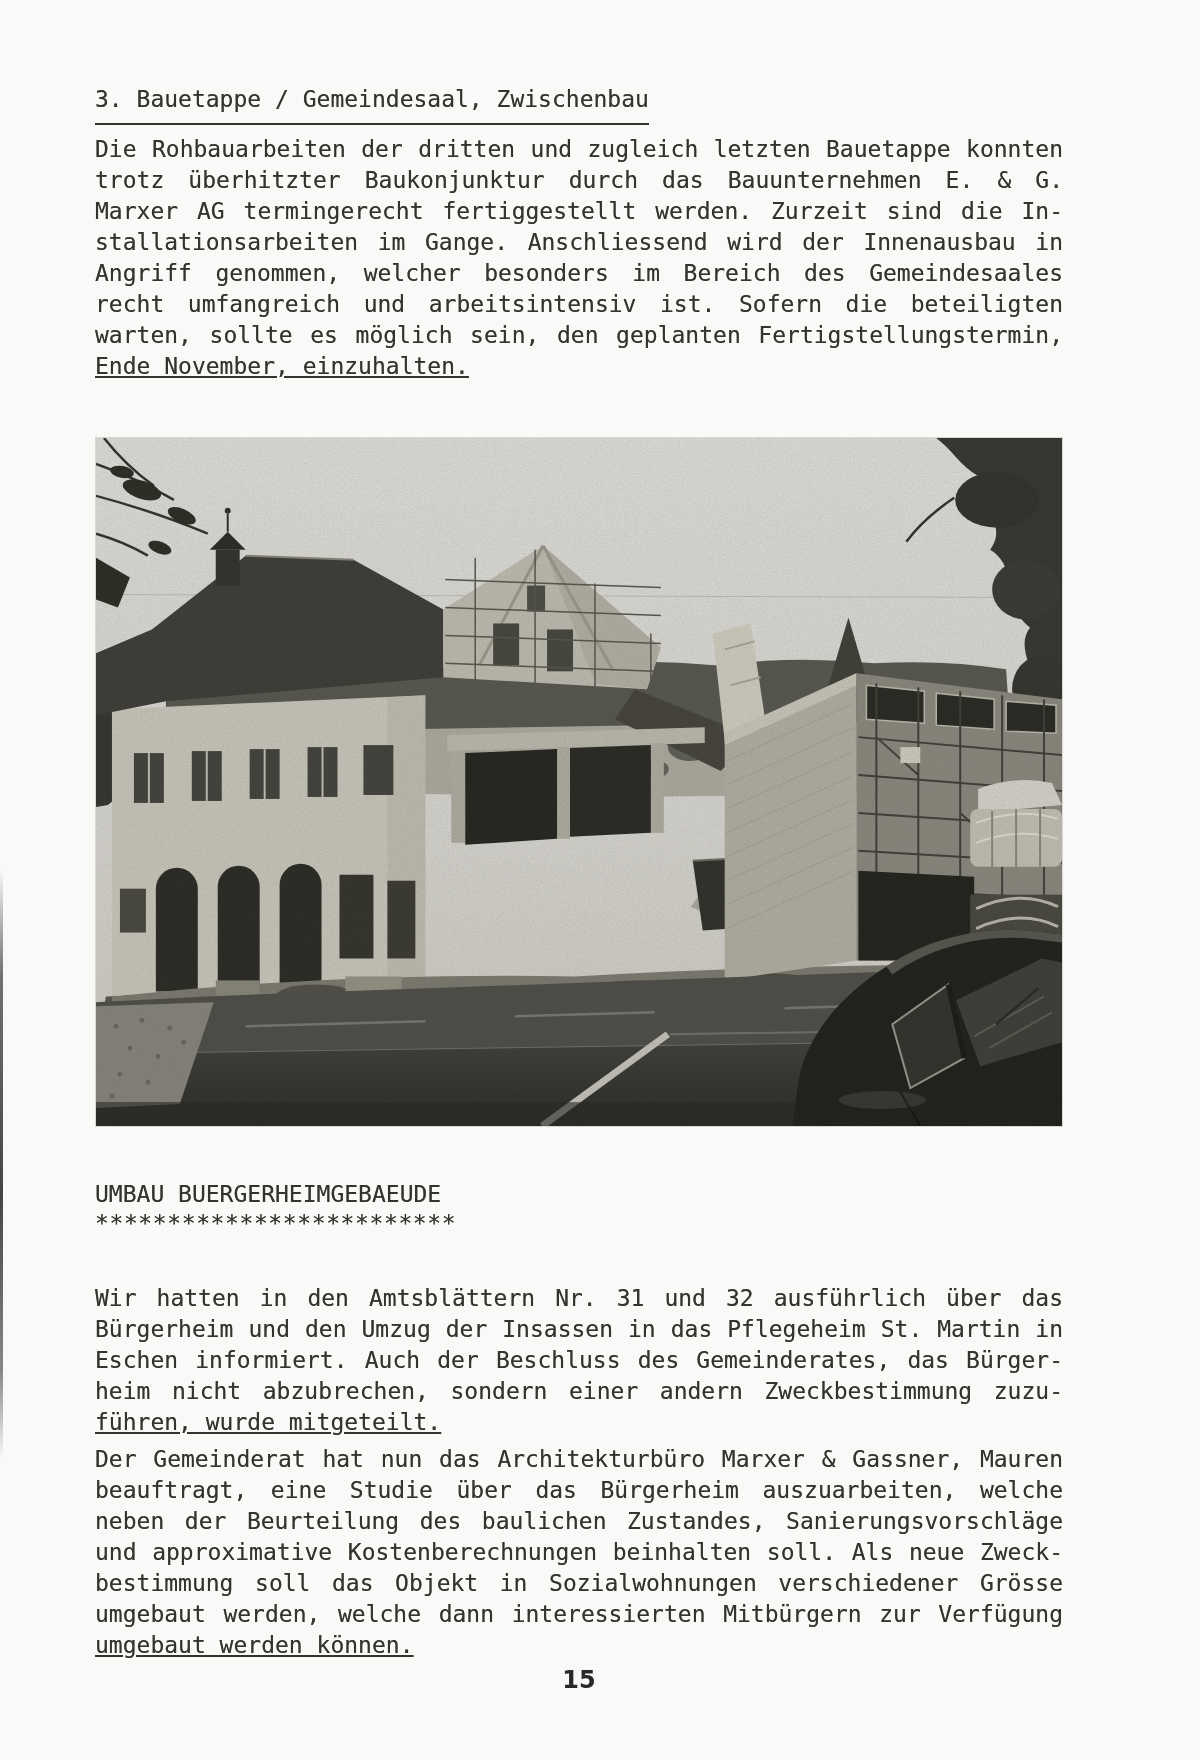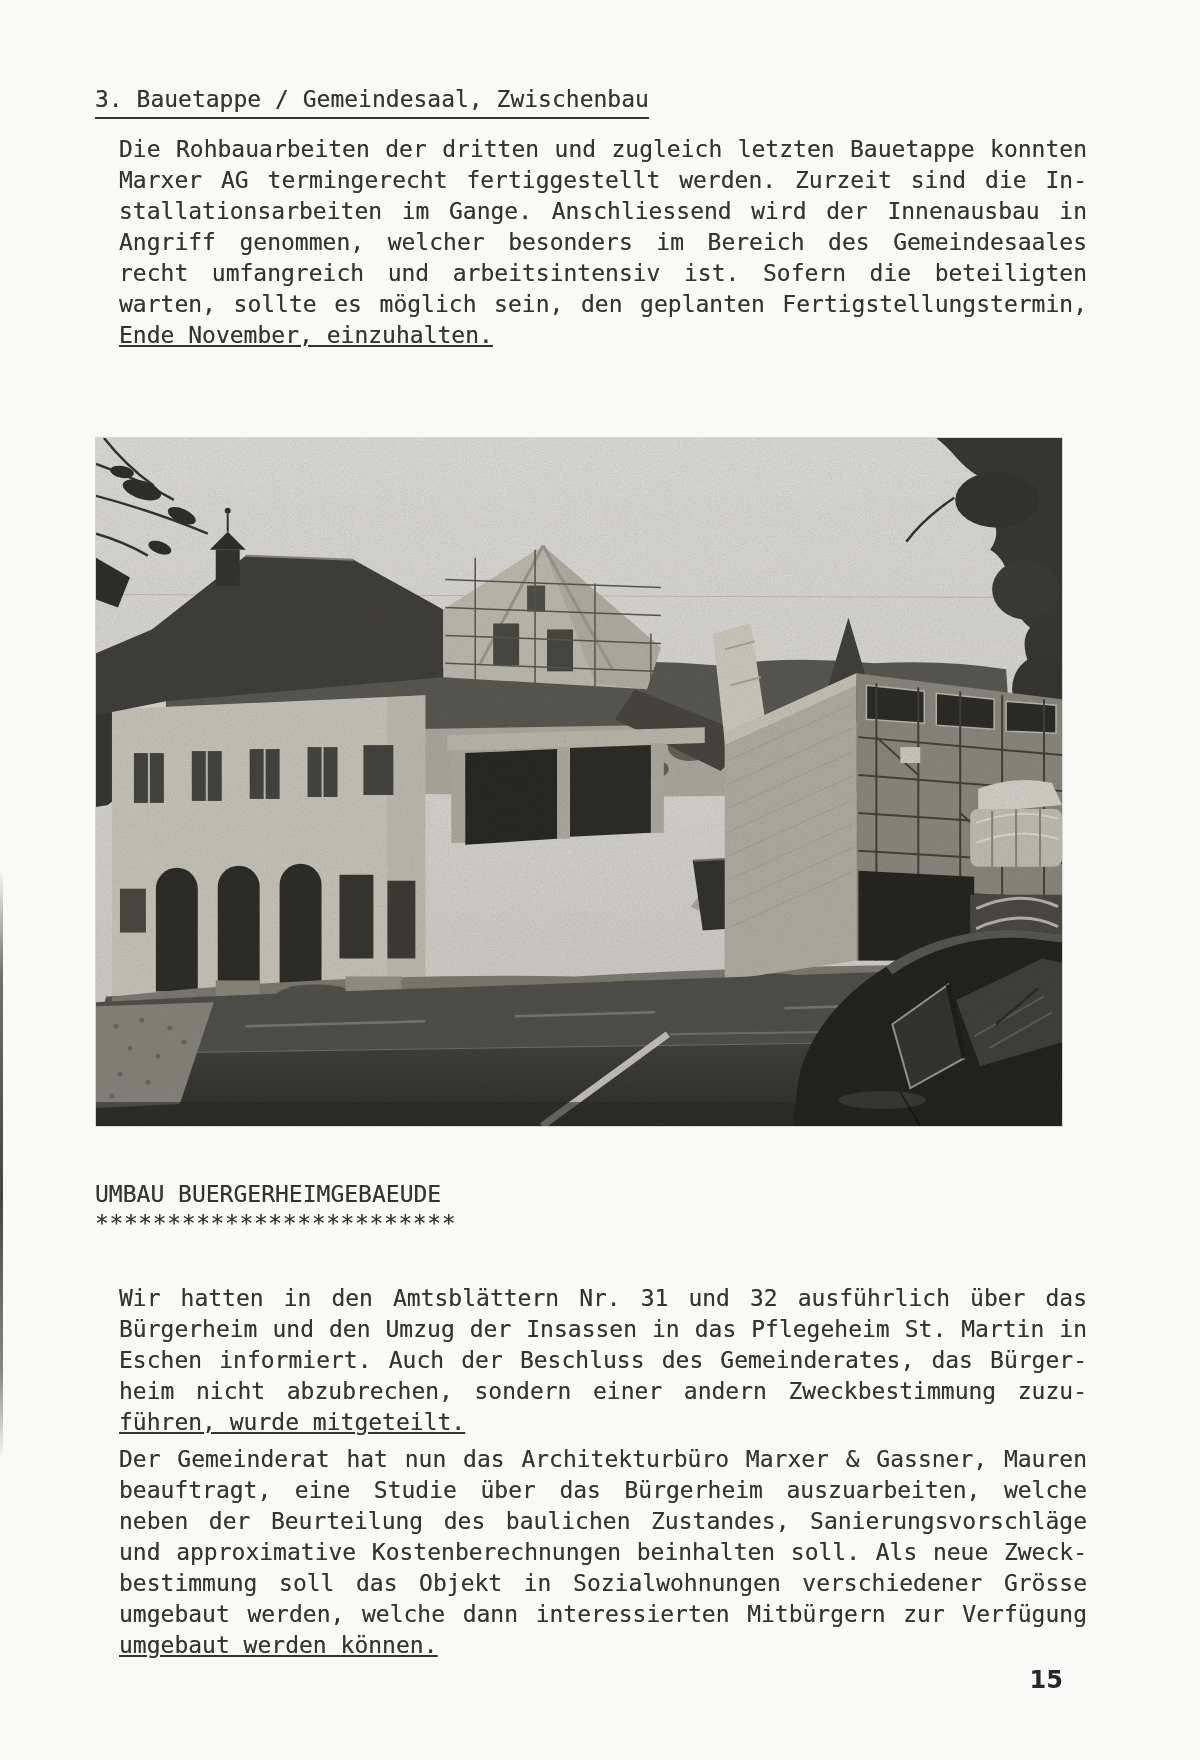--- a/index.html
+++ b/index.html
@@ -3,56 +3,57 @@
 <meta charset="utf-8">
 <style>
   html,body{margin:0;padding:0;}
   body{
     width:1200px;height:1760px;position:relative;overflow:hidden;
     background:#f9f9f7;
     font-family:"DejaVu Sans Mono","Liberation Mono",monospace;
     color:#2f302b;
   }
   .abs{position:absolute;}
-  .mono{font-size:23px;line-height:31px;letter-spacing:0;margin-left:24px;}
+  .mono{font-size:23px;line-height:31px;letter-spacing:0;}
   .softink{color:#33342f;text-shadow:0 0 0.5px rgba(51,52,47,.55);}
   .heading{
     top:84px;left:95px;font-size:23px;line-height:30px;
   }
   .heading span{
-    display:inline-block;border-bottom:2.5px solid #33342f;padding-bottom:3px;
+    display:inline-block;border-bottom:2.5px solid #33342f;padding-bottom:9px;
   }
   .textblock{left:95px;width:968px;}
   .line{text-align:justify;text-align-last:justify;white-space:normal;height:31px;overflow:visible;}
   .line.last{text-align-last:left;text-decoration:underline;}
   .para1{top:134px;}
   .para2{top:1283px;}
   .para3{top:1444px;}
   .photo-wrap{left:96px;top:438px;width:966px;height:688px;background:#dcdad3;box-shadow:0 0 0 1px rgba(120,120,112,.25);}
   .sec2-head{left:95px;top:1179px;font-size:23px;line-height:31px;}
   .sec2-stars{left:95px;top:1208px;font-size:23px;line-height:31px;letter-spacing:0.6px;}
   .pagenum{
-    left:95px;top:1666px;width:968px;text-align:right;
+    left:95px;top:1666px;width:968px;text-align:center;
     font-family:"DejaVu Sans","Liberation Sans",sans-serif;
     font-weight:bold;font-size:24px;color:#27282a;
   }
   .scan-edge{
     left:0;top:868px;width:3px;height:592px;
     background:linear-gradient(to bottom, rgba(22,22,20,0) 0%, rgba(22,22,20,.6) 18%, rgba(22,22,20,.8) 55%, rgba(22,22,20,.5) 85%, rgba(22,22,20,0) 100%);
   }
 </style>
 </head>
 <body>
 
 <div class="abs heading softink">
   <span>3. Bauetappe / Gemeindesaal, Zwischenbau</span>
 </div>
 
 <div class="abs textblock mono softink para1">
     <div class="line">Die Rohbauarbeiten der dritten und zugleich letzten Bauetappe konnten</div>
+    <div class="line">trotz überhitzter Baukonjunktur durch das Bauunternehmen E. &amp; G.</div>
     <div class="line">Marxer AG termingerecht fertiggestellt werden. Zurzeit sind die In-</div>
     <div class="line">stallationsarbeiten im Gange. Anschliessend wird der Innenausbau in</div>
     <div class="line">Angriff genommen, welcher besonders im Bereich des Gemeindesaales</div>
     <div class="line">recht umfangreich und arbeitsintensiv ist. Sofern die beteiligten</div>
     <div class="line">warten, sollte es möglich sein, den geplanten Fertigstellungstermin,</div>
     <div class="line last">Ende November, einzuhalten.</div>
   </div>
 
 <div class="abs photo-wrap">
 <svg width="966" height="688" viewBox="0 0 968 690" preserveAspectRatio="none" xmlns="http://www.w3.org/2000/svg">

